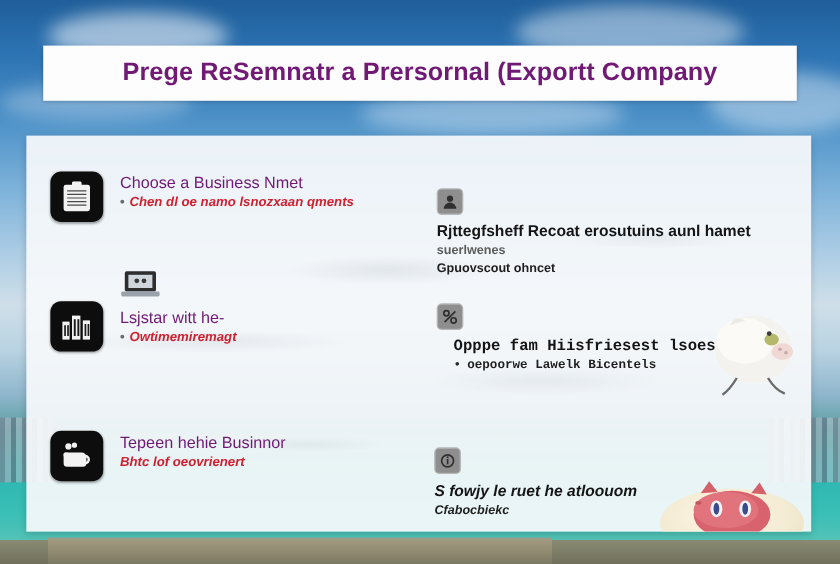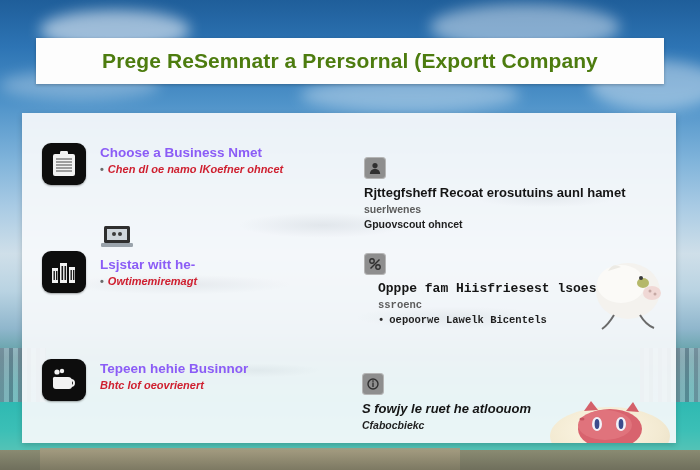--- a/index.html
+++ b/index.html
@@ -94,21 +94,21 @@
     height: 46px;
     background: #fdfdfd;
     display: flex;
     align-items: center;
     justify-content: center;
     box-shadow: 0 1px 3px rgba(0,0,0,.25);
   }
   .title-text {
     font-size: 21px;
     font-weight: bold;
-    color: #4d7c0f;
+    color: #701a75;
     letter-spacing: .1px;
     white-space: nowrap;
     font-family: "Liberation Sans", sans-serif;
   }
 
   
   .panel {
     position: absolute;
     left: 22px;
     top: 113px;
@@ -158,22 +158,22 @@
     border-radius: 9px;
     flex: 0 0 auto;
     position: relative;
     box-shadow: 0 1px 2px rgba(0,0,0,.35);
   }
   .icon-box svg { position: absolute; left: 50%; top: 50%; transform: translate(-50%,-50%); }
 
   .row-text { margin-left: 14px; padding-top: 2px; }
   .row-title {
     font-size: 13.5px;
-    font-weight: bold;
-    color: #8b5cf6;
+    font-weight: normal;
+    color: #701a75;
     line-height: 1.25;
     white-space: nowrap;
   }
   .row-sub {
     font-size: 11px;
     font-weight: bold;
     font-style: italic;
     color: #cf2030;
     line-height: 1.35;
     white-space: nowrap;
@@ -302,21 +302,21 @@
                 <line x1="4" y1="8" x2="20" y2="8"></line>
                 <line x1="4" y1="11" x2="20" y2="11"></line>
                 <line x1="4" y1="14" x2="20" y2="14"></line>
                 <line x1="4" y1="17" x2="20" y2="17"></line>
                 <line x1="4" y1="20" x2="20" y2="20"></line>
               </g>
             </svg>
           </div>
           <div class="row-text">
             <div class="row-title">Choose a Business Nmet</div>
-            <div class="row-sub bullet">Chen dl oe namo lKoefner ohncet</div>
+            <div class="row-sub bullet">Chen dl oe namo lsnozxaan qments</div>
           </div>
         </div>
 
         <span class="laptop">
           <svg width="34" height="26" viewBox="0 0 34 26">
             <rect x="4" y="1" width="26" height="17" rx="1.5" fill="#2e2e2e"></rect>
             <rect x="7" y="4" width="20" height="11" fill="#cfd6dc"></rect>
             <circle cx="14" cy="9" r="2" fill="#3a3a3a"></circle>
             <circle cx="20" cy="9" r="2" fill="#3a3a3a"></circle>
             <rect x="1" y="18" width="32" height="4" rx="1.2" fill="#9aa3ab"></rect>
@@ -379,21 +379,20 @@
 
         <div class="rrow r2">
           <div class="gray-chip">
             <svg width="14" height="14" viewBox="0 0 14 14">
               <circle cx="4" cy="4" r="2.2" fill="none" stroke="#2f2f2f" stroke-width="1.4"></circle>
               <circle cx="10" cy="10" r="2.2" fill="none" stroke="#2f2f2f" stroke-width="1.4"></circle>
               <line x1="2.5" y1="11.5" x2="11.5" y2="2.5" stroke="#2f2f2f" stroke-width="1.4"></line>
             </svg>
           </div>
           <div class="r-title indent-2">Opppe fam Hiisfriesest lsoes</div>
-          <div class="r-line indent-2">ssroenc</div>
           <div class="r-line dark bullet indent-2">oepoorwe Lawelk Bicentels</div>
         </div>
 
         <div class="rrow r3">
           <div class="gray-chip">
             <svg width="14" height="14" viewBox="0 0 14 14">
               <circle cx="7" cy="7" r="5" fill="none" stroke="#2f2f2f" stroke-width="1.4"></circle>
               <rect x="6.3" y="5.5" width="1.4" height="4.5" fill="#2f2f2f"></rect>
               <rect x="6.3" y="3.3" width="1.4" height="1.5" fill="#2f2f2f"></rect>
             </svg>

